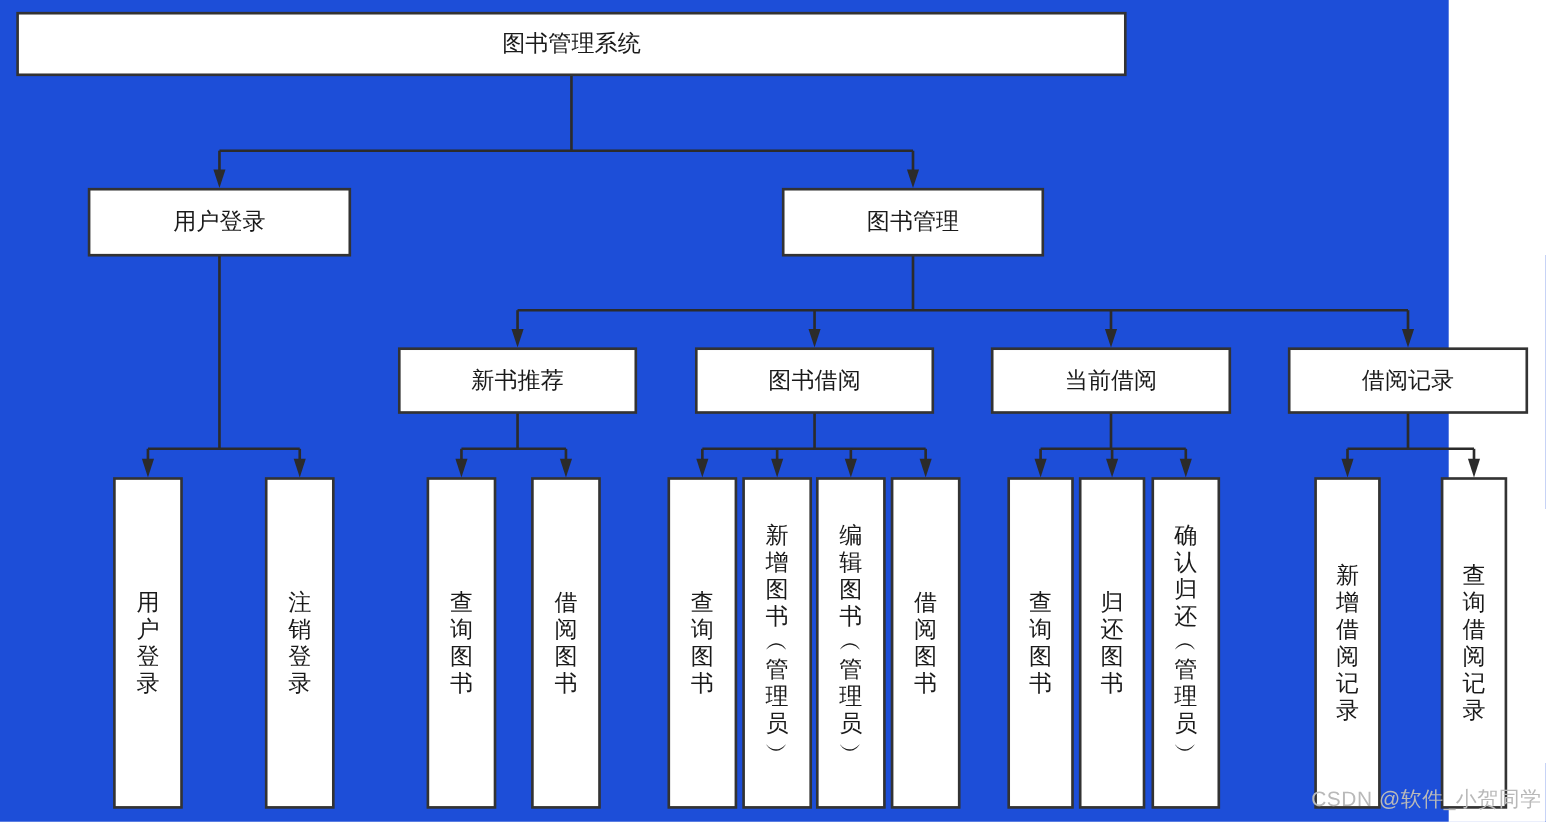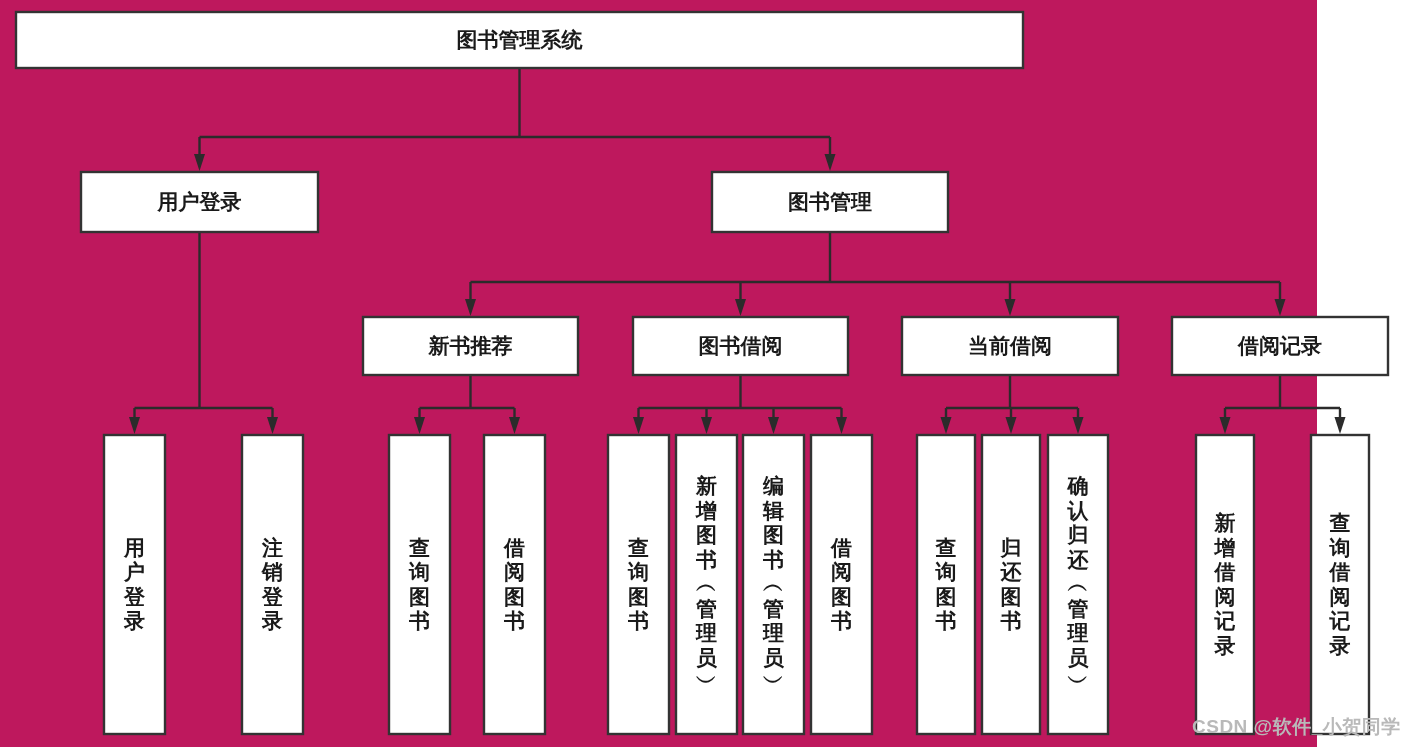--- a/index.html
+++ b/index.html
@@ -12,22 +12,21 @@
     width: 1405px;
     height: 747px;
     font-family: "Liberation Sans", "DejaVu Sans", sans-serif;
     overflow: hidden;
     position: relative;
   }
   #diagram-root {
     position: relative;
     width: 1317px;
     height: 747px;
-    background: #be185d;
-    font-weight: bold;
+    background: #1d4ed8;
   }
   svg.diagram-canvas {
     position: absolute;
     left: 0;
     top: 0;
     width: 1405px;
     height: 747px;
     display: block;
   }
   .node-box {

